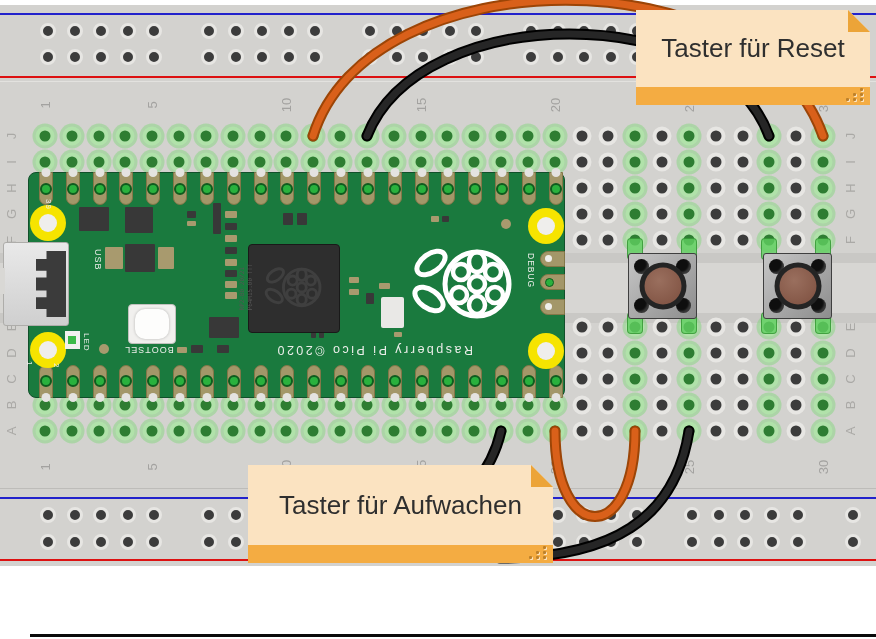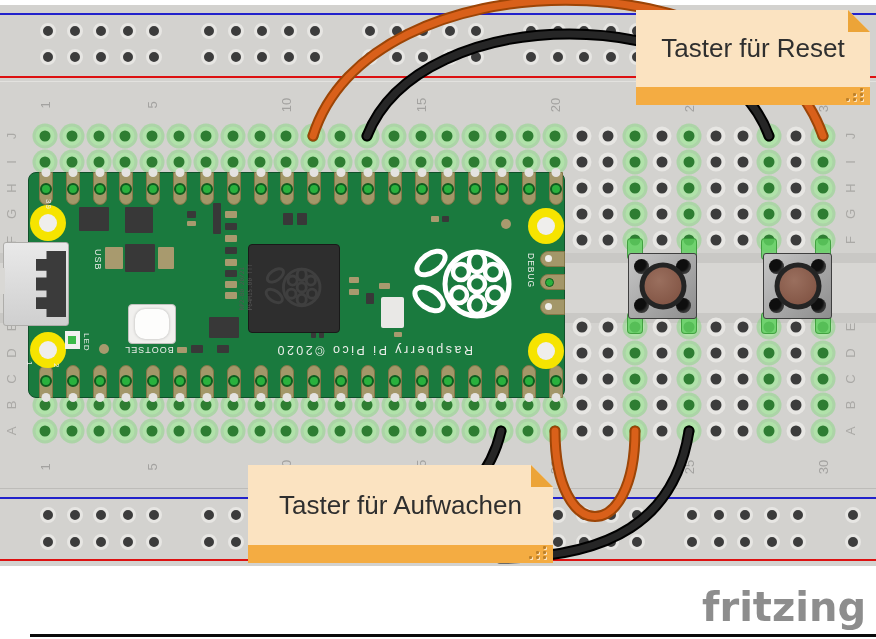--- a/index.html
+++ b/index.html
@@ -884,15 +884,14 @@
     <div class="grip">
       <i style="left:14px;top:0"></i>
         <i style="left:7px;top:5px"></i>
         <i style="left:14px;top:5px"></i>
       <i style="left:0;top:10px"></i>
         <i style="left:7px;top:10px"></i>
         <i style="left:14px;top:10px"></i>
     </div>
   </div>
 
-  <div id="fritzlogo">fritzing</div>
   <div id="bottomline"></div>
 </div>
 
 </body></html>

